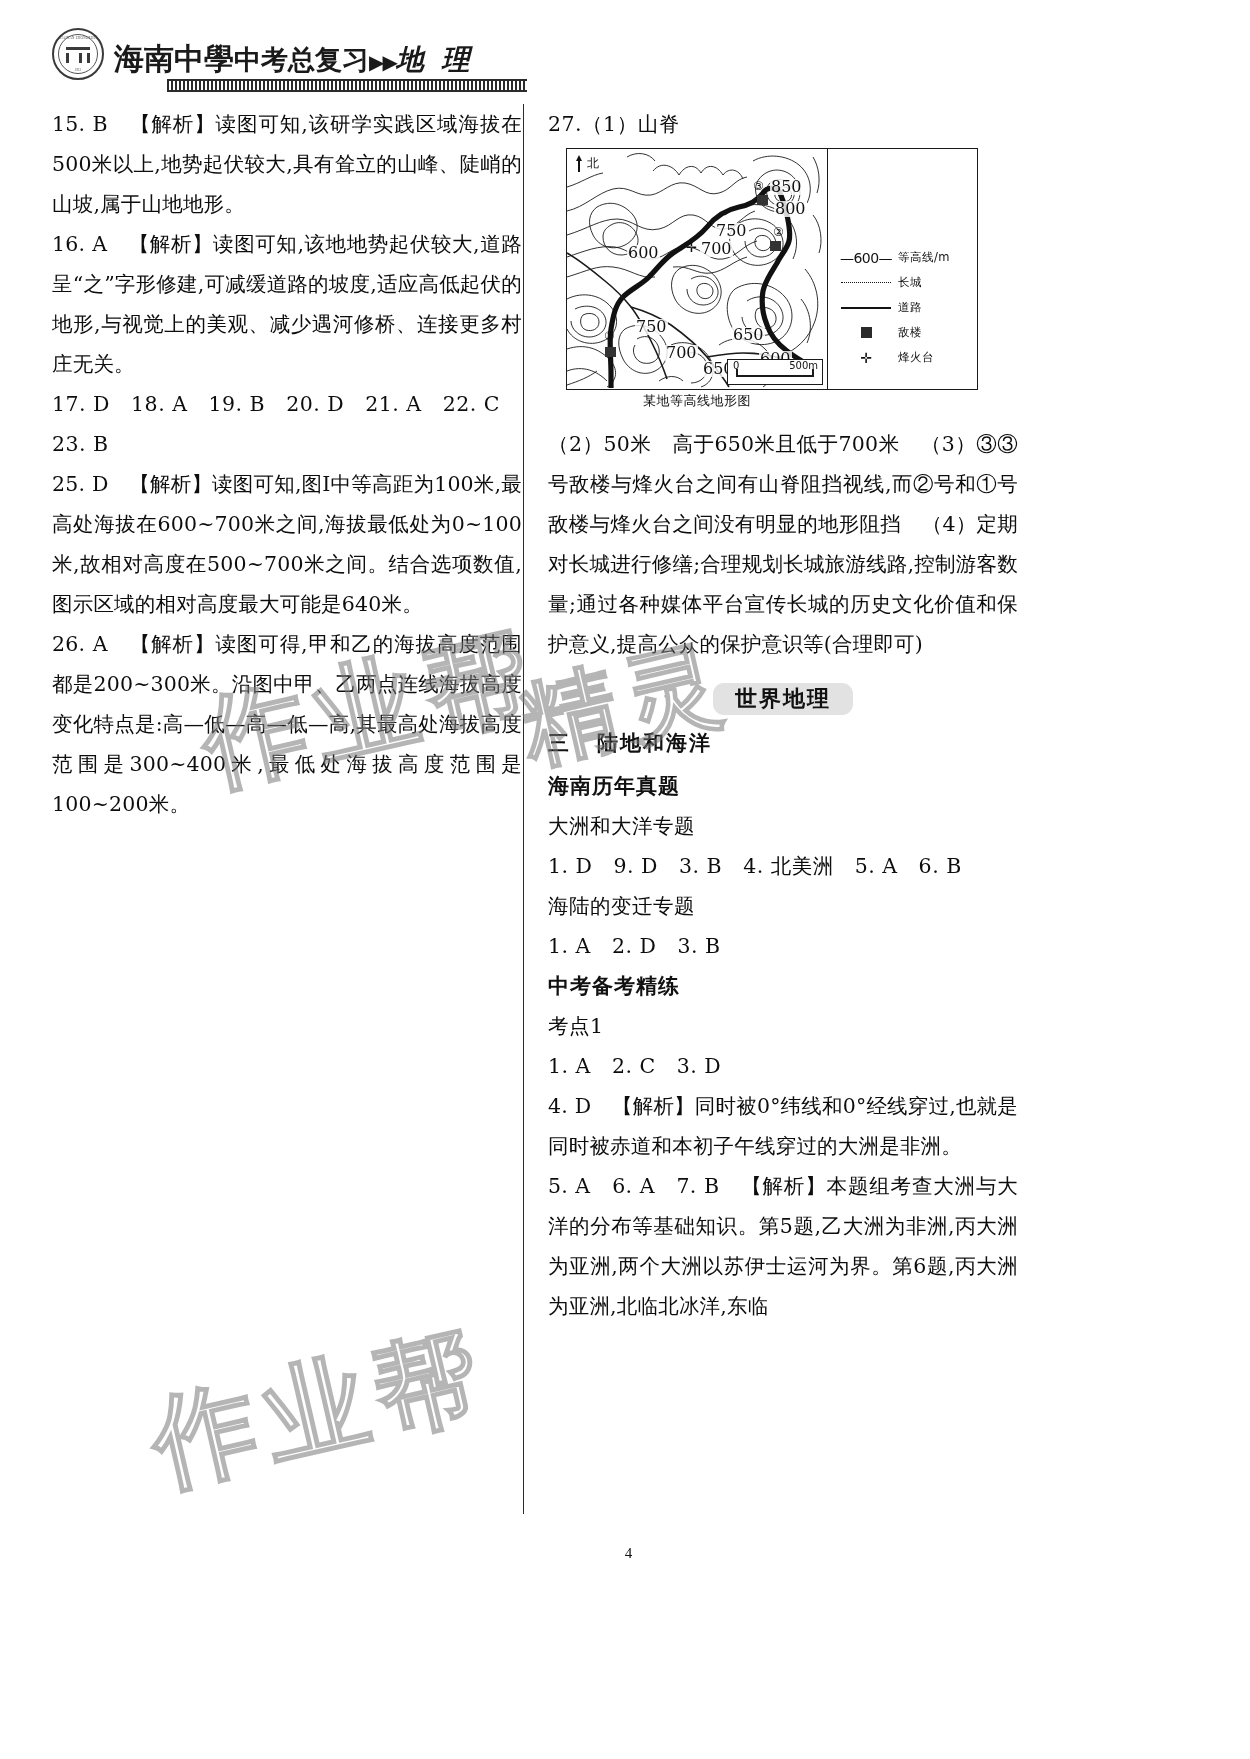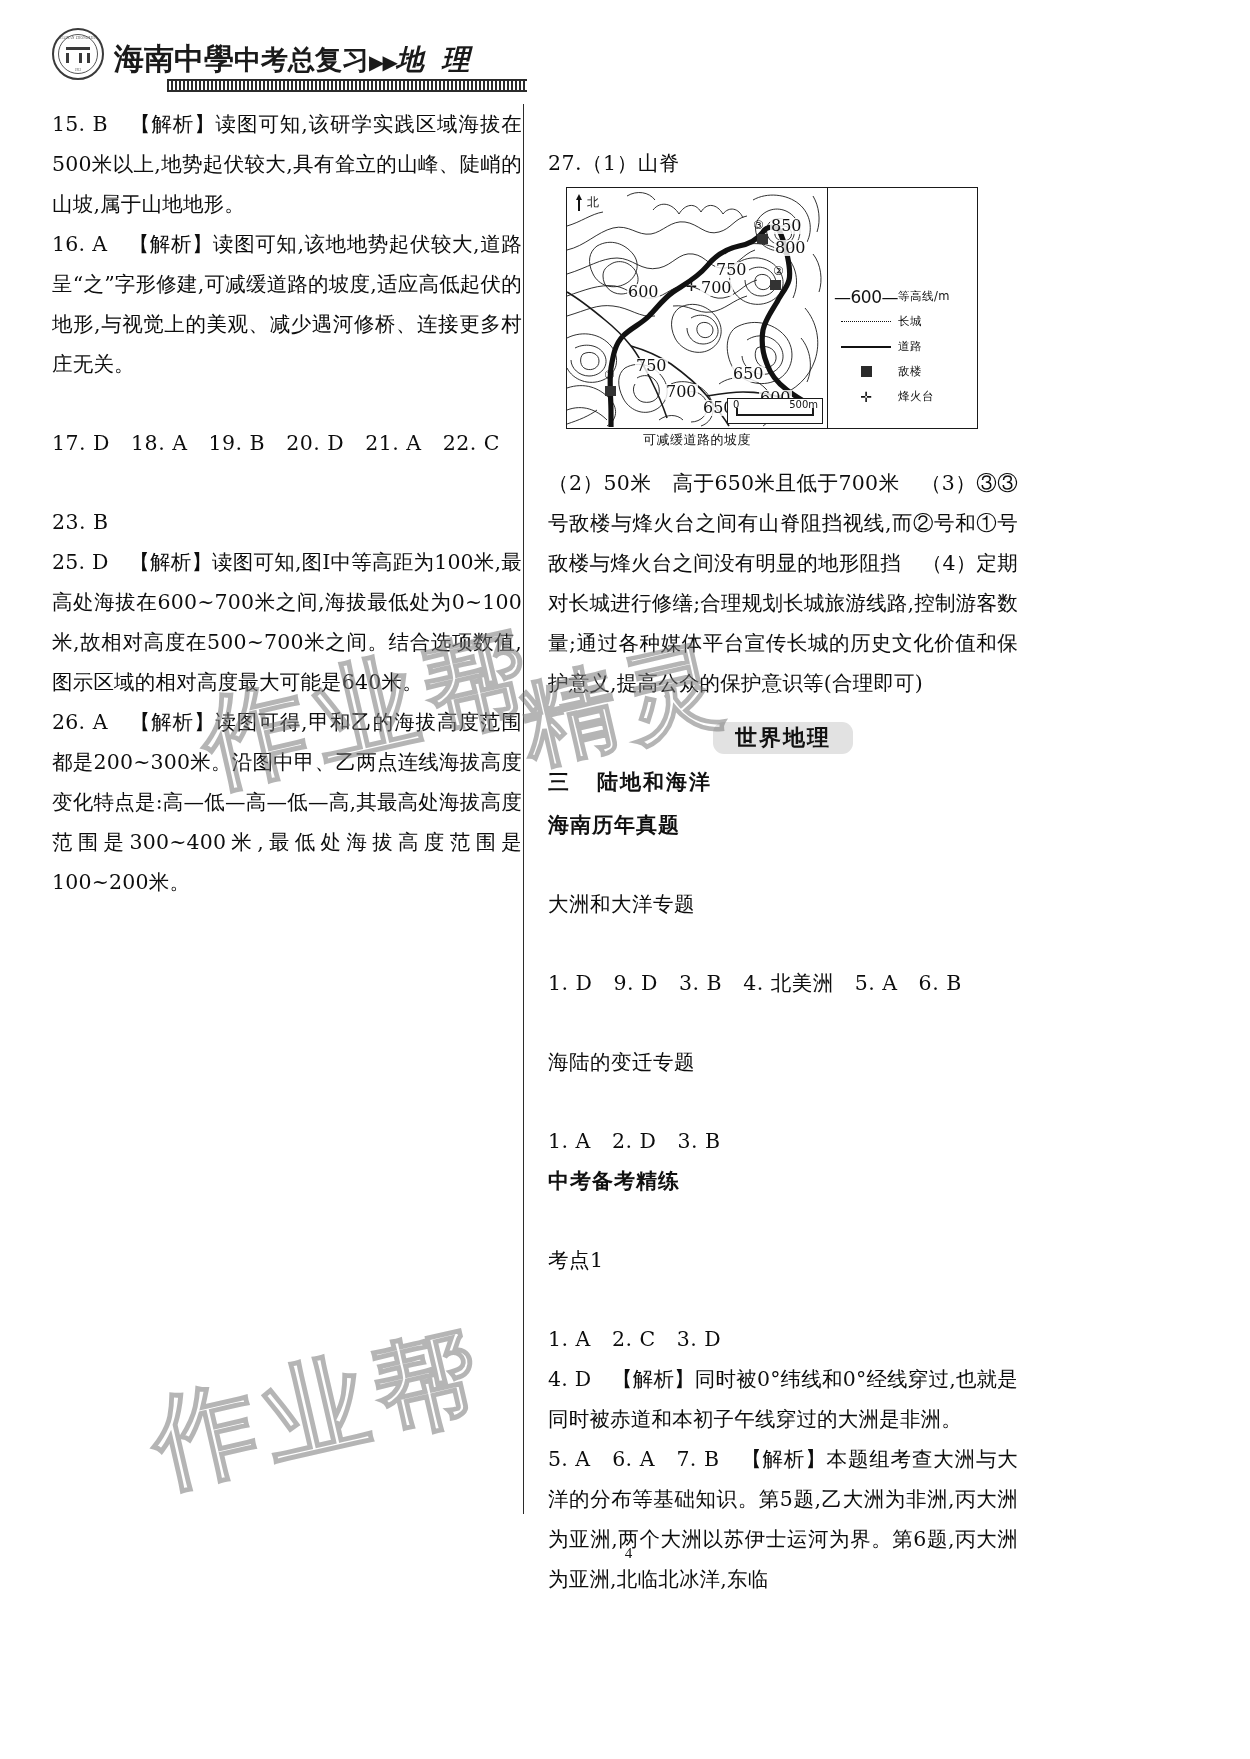--- a/index.html
+++ b/index.html
@@ -149,21 +149,20 @@
     font-size: 20.5px;
     line-height: 40px;
     text-align: justify;
     text-justify: inter-character;
     margin: 0 0 0px 0;
     letter-spacing: 0.2px;
     color: #0d0d0d;
   }
   .para.l { 
     letter-spacing: 0.5px;
-    margin-top: 39px;
   }
 
   .sect-banner {
     text-align: center;
     font-family: "DejaVu Sans", sans-serif;
     font-weight: bold;
     font-size: 22px;
     line-height: 42px;
     letter-spacing: 2px;
     margin-top: 14px;
@@ -232,21 +231,21 @@
     white-space: nowrap;
   }
   .legend-sym {
     width: 64px;
     display: flex;
     align-items: center;
     justify-content: center;
     flex: 0 0 64px;
   }
   .legend-label { color: #111; letter-spacing: .5px; }
-  .sym-contour { font-size: 17px; letter-spacing: -0.5px; }
+  .sym-contour { font-size: 14px; letter-spacing: -0.5px; }
   .sym-dotted {
     width: 50px; height: 0;
     border-top: 1.6px dotted #111;
   }
   .sym-solid {
     width: 50px; height: 0;
     border-top: 2.6px solid #111;
   }
   .sym-square {
     width: 11px; height: 11px;
@@ -550,21 +549,21 @@
             <span class="legend-label">敌楼</span>
           </div>
           <div class="legend-row">
             <span class="legend-sym">
               <span class="sym-cross">✛</span>
             </span>
             <span class="legend-label">烽火台</span>
           </div>
         </div>
 
-        <div class="map-caption">可减缓道路的坡度</div>
+        <div class="map-caption">某地等高线地形图</div>
       </div>
     </div>
 
     <p class="para" style="margin-top:24px;">（2）50米　高于650米且低于700米　（3）③③号敌楼与烽火台之间有山脊阻挡视线,而②号和①号敌楼与烽火台之间没有明显的地形阻挡　（4）定期对长城进行修缮;合理规划长城旅游线路,控制游客数量;通过各种媒体平台宣传长城的历史文化价值和保护意义,提高公众的保护意识等(合理即可)</p>
 
     <div class="sect-banner">
       <span>世界地理</span>
     </div>
 
     <div class="sect-chapter">

